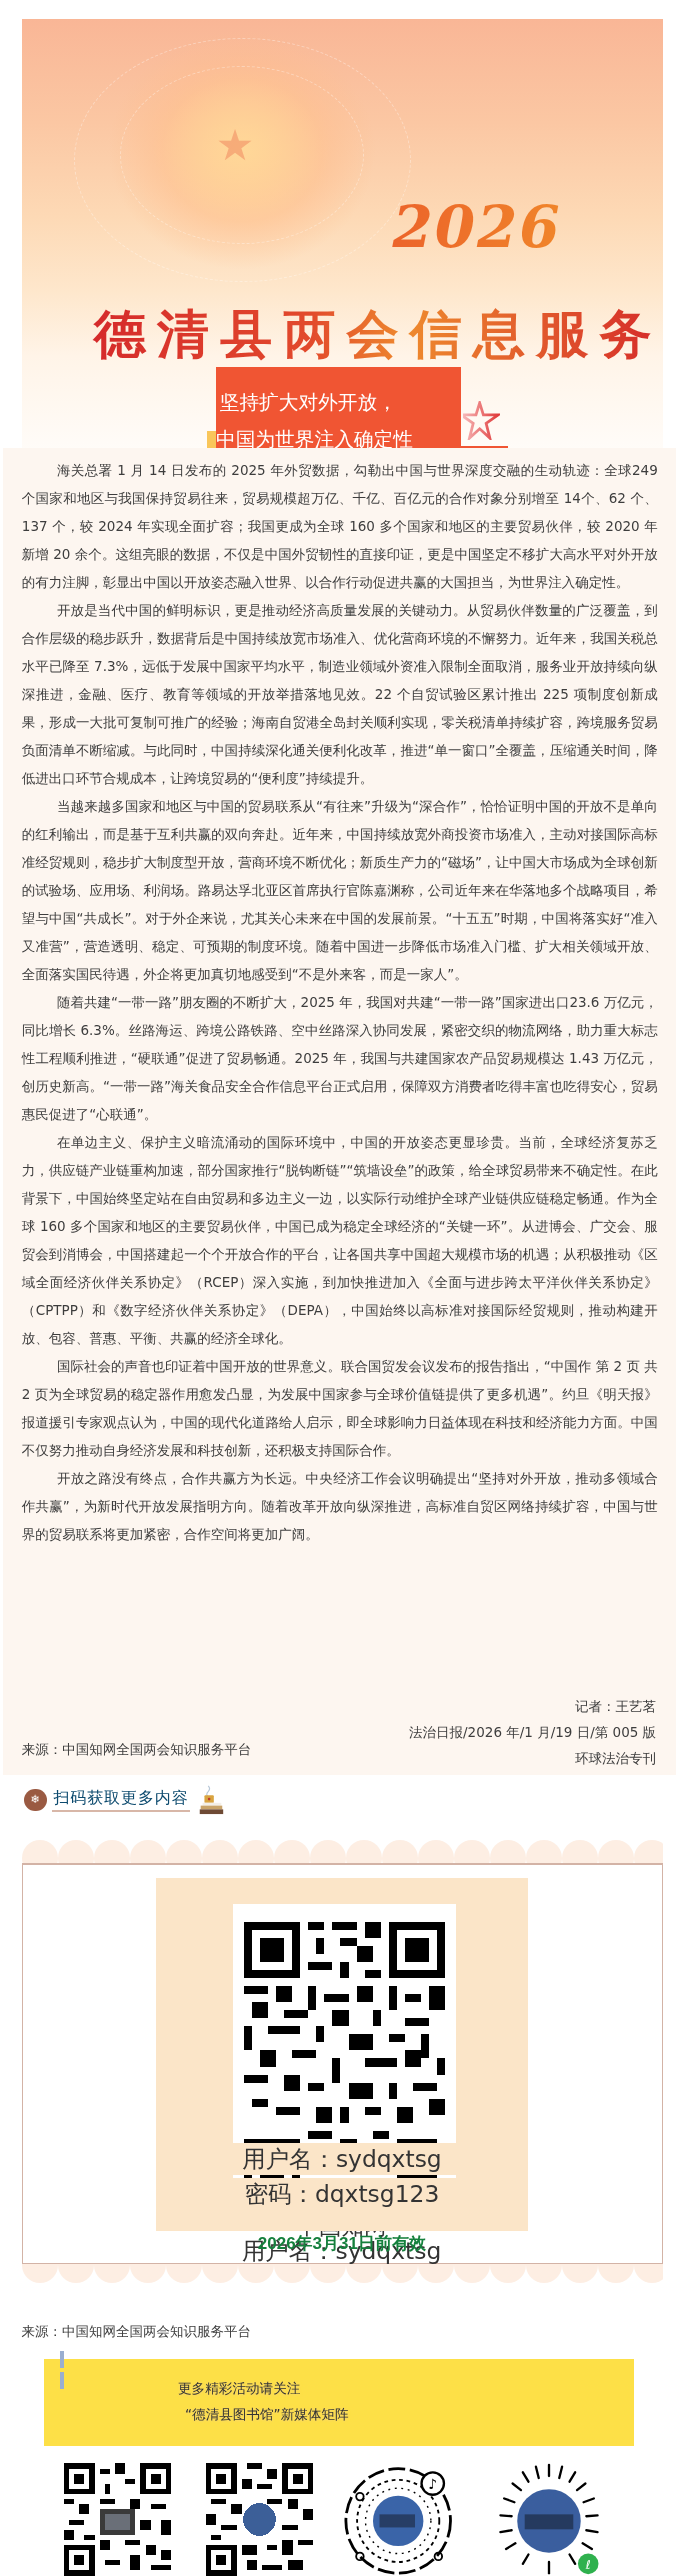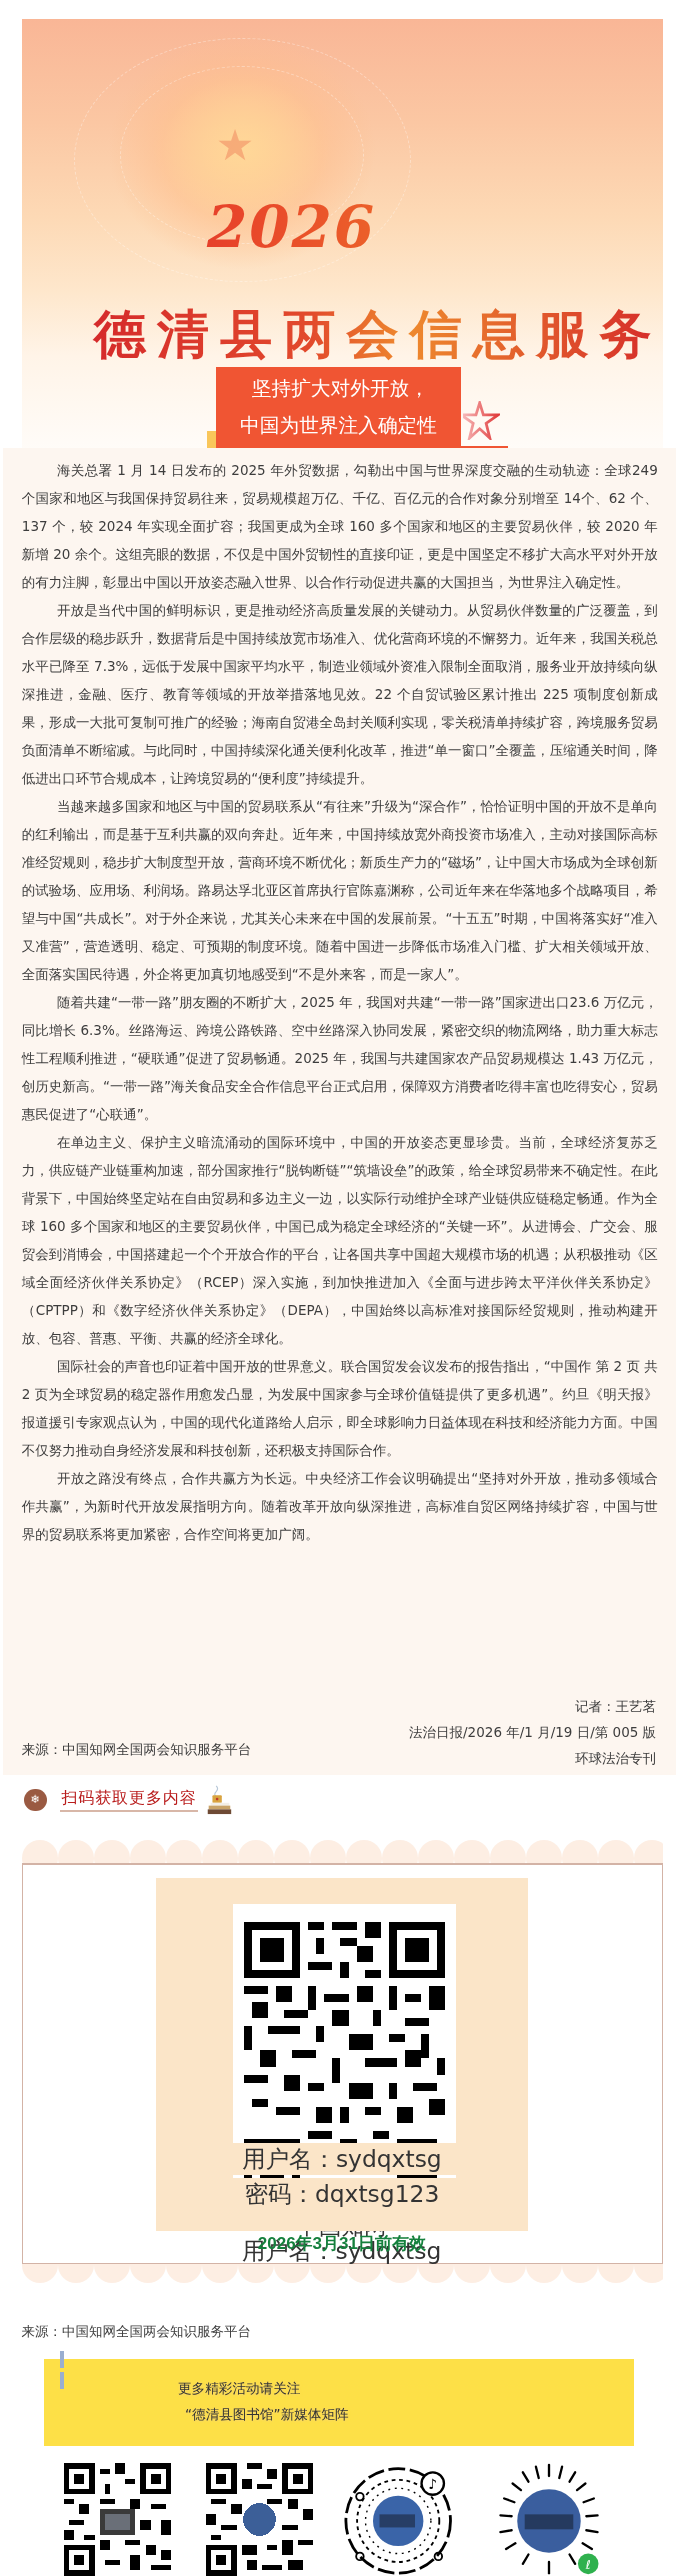--- a/index.html
+++ b/index.html
@@ -7,44 +7,44 @@
 
   
   .banner { position: absolute; left: 21.6px; top: 19px; width: 641px; height: 469px;
     background:
       radial-gradient(ellipse 178px 159px at 220px 131px, rgba(255,214,150,0.85) 0%, rgba(255,190,140,0.55) 45%, rgba(255,170,130,0) 75%),
       radial-gradient(ellipse 112px 103px at 220px 131px, rgba(255,226,160,0.9) 0%, rgba(255,210,150,0) 80%),
       linear-gradient(180deg, #f9b696 0%, #fbc7a3 22%, #fdd9b5 42%, #fee7cc 58%, #fff4e8 72%, #ffffff 100%);
   }
   .banner .ring { position: absolute; border-radius: 50%; border: 1.9px dashed rgba(255,255,255,0.35); }
   .banner .star-bg { position: absolute; left: 190px; top: 103px; width: 47px; height: 47px; color: rgba(240,130,90,0.5); font-size: 43px; line-height: 47px; text-align: center; }
-  .banner-year { position: absolute; left: 0; width: 540px; top: 174px; text-align: center; font-family: "DejaVu Serif", serif; font-style: italic; font-weight: bold; font-size: 58px; letter-spacing: 1.9px;
+  .banner-year { position: absolute; left: 0; width: 540px; top: 174px; text-align: right; font-family: "DejaVu Serif", serif; font-style: italic; font-weight: bold; font-size: 58px; letter-spacing: 1.9px;
     background: linear-gradient(90deg, #d8232a 0%, #e8452a 40%, #f0852a 100%); -webkit-background-clip: text; background-clip: text; color: transparent; }
   .banner-title { position: absolute; left: 0; width: 641px; top: 281px; text-align: right; font-family: "DejaVu Serif", serif; font-weight: bold; font-size: 52px; letter-spacing: 11.2px;
     background: linear-gradient(90deg, #d1202a 0%, #e24a2c 45%, #ee8a2e 60%, #d52a2a 100%); -webkit-background-clip: text; background-clip: text; color: transparent; }
 
   
-  .headline-box { position: absolute; left: 216px; top: 367px; width: 245px; height: 81px; background: #f05533; color: #ffffff; font-size: 19.7px; line-height: 37px; padding-top: 3px; text-align: center; }
+  .headline-box { position: absolute; left: 216px; top: 367px; width: 245px; height: 81px; background: #f05533; color: #ffffff; font-size: 19.7px; line-height: 37px; padding-top: 17px; text-align: left; }
   .headline-box .l1 { display: block; padding-left: 3.7px; }
   .headline-box .l2 { display: block; }
   .headline-accent { position: absolute; left: 207px; top: 431px; width: 9.4px; height: 17px; background: #f9c65a; }
   .headline-underline { position: absolute; left: 461px; top: 446px; width: 47px; height: 1.9px; background: #f05533; }
   .headline-star { position: absolute; left: 463px; top: 401px; width: 37px; height: 39px; }
 
   
   .article { position: absolute; left: 2.8px; top: 448px; width: 673px; height: 1327px; background: #fdf6f0; padding-left: 26px; }
   .article-body { position: absolute; left: 19px; top: 7.5px; width: 636px; font-size: 13.5px; line-height: 28px; color: #3d3d3d; text-align: justify; }
   .article-body p { text-indent: 2.6em; }
   .byline { position: absolute; right: 19.7px; text-align: right; font-size: 13.5px; line-height: 26px; color: #3d3d3d; }
   .source-line { position: absolute; left: 19px; font-size: 13.5px; color: #3d3d3d; }
 
   
   .scan-header { position: absolute; left: 24px; top: 1786px; height: 28px; display: flex; align-items: center; }
   .scan-dot { width: 22.5px; height: 22.5px; border-radius: 50%; background: #9a5a42; color: #ffffff; font-size: 11.2px; line-height: 22.5px; text-align: center; }
-  .scan-title { margin-left: 13px; font-size: 16px; color: #b91c1c; border-bottom: 2.8px solid #d8b7a8; padding: 0 1.9px 1.9px 1.9px; letter-spacing: 0.9px; }
+  .scan-title { margin-left: 5px; font-size: 16px; color: #0c4a6e; border-bottom: 2.8px solid #d8b7a8; padding: 0 1.9px 1.9px 1.9px; letter-spacing: 0.9px; }
   .scan-books { margin-left: 5.6px; width: 30px; height: 32px; position: relative; }
 
   .scallops { position: absolute; left: 21.6px; width: 641px; height: 22.5px; display: flex; overflow: hidden; }
   .scallops .sc { flex: 0 0 36px; height: 36px; border-radius: 50%; background: #fdeee3; margin-right: 0; }
   .scallops.top .sc { margin-top: 0; }
   .scallops.bottom .sc { margin-top: -17px; }
 
   .scan-box { position: absolute; left: 21.6px; top: 1863px; width: 641px; height: 401px; border: 1.9px solid #d3b3a6; border-top-width: 2.8px; background: #ffffff; }
   .qr-card { position: absolute; left: 133px; top: 13px; width: 372px; height: 309px; background: #fbe5c8; text-align: center; }
   .qr-white { position: absolute; left: 77px; top: 26px; width: 223px; height: 309px; background: #ffffff; }

